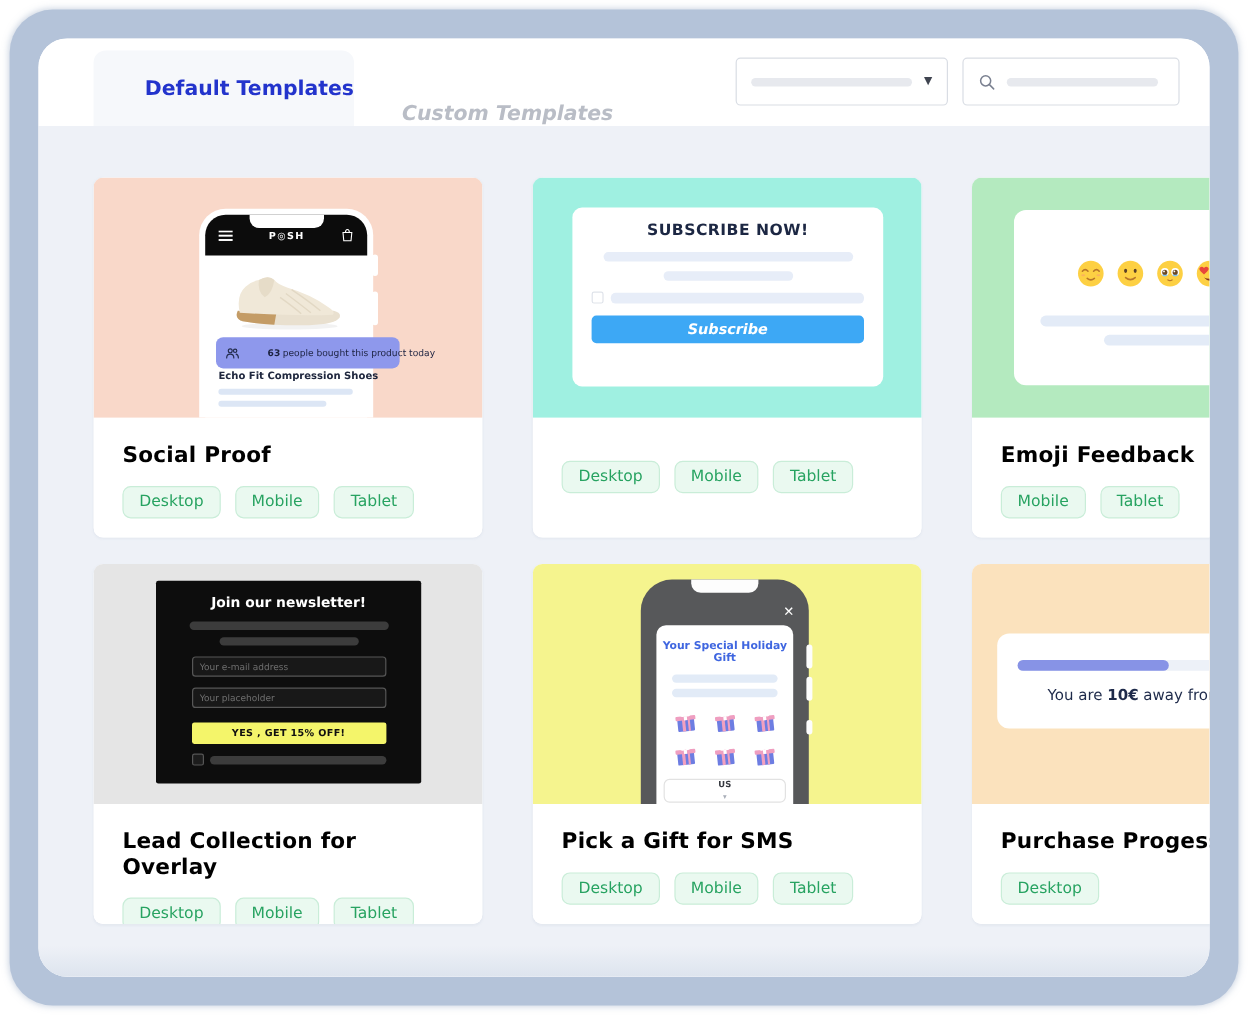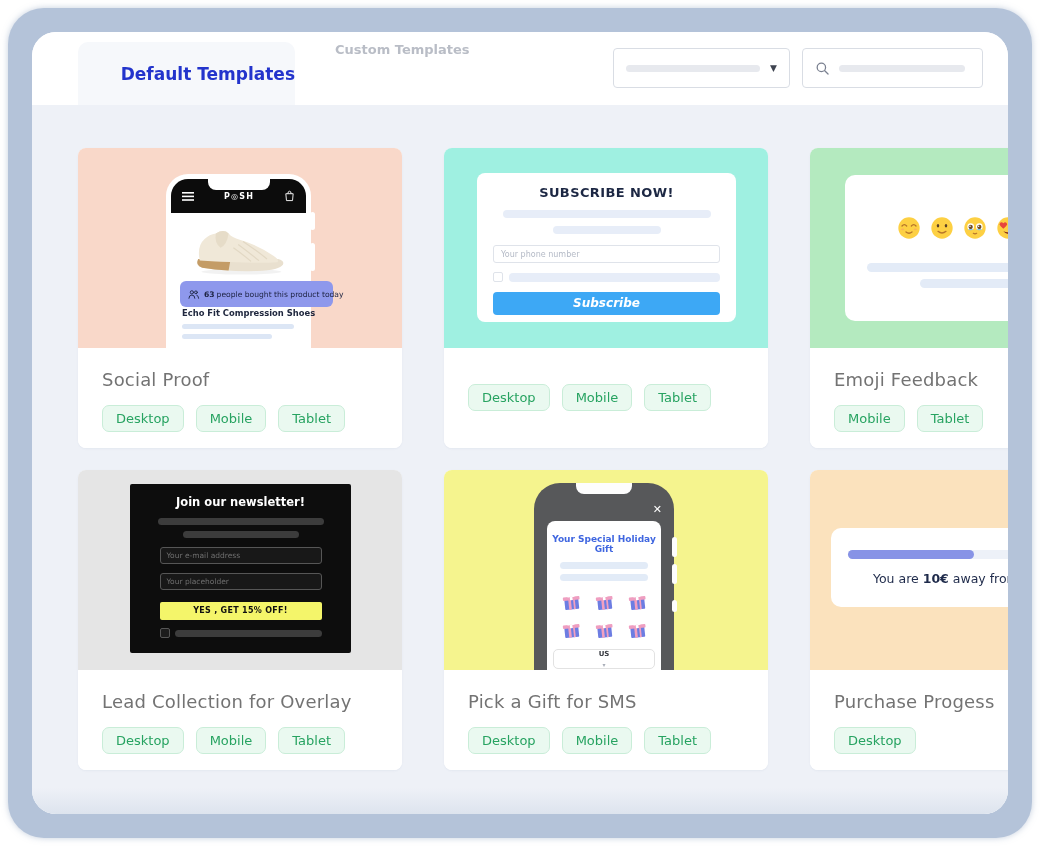--- a/index.html
+++ b/index.html
@@ -9,43 +9,43 @@
   .page { position:absolute; left:24px; top:24px; width:976px; height:782px;
           background:#ffffff; border-radius:24px; overflow:hidden; }
 
   
   .header { position:relative; height:73px; background:#fff; }
   .tab-active { position:absolute; left:46px; top:10px; width:217px; height:63px;
                 background:#f6f8fb; border-radius:10px 10px 0 0;
                 display:flex; align-items:center; justify-content:flex-end;
                 color:#2334cc; font-weight:bold; font-size:17px; cursor:pointer; }
   .tab-inactive { position:absolute; left:283px; top:10px; height:63px;
-                  display:flex; align-items:flex-start; padding:0 20px;
-                  color:#b9bdc6; font-weight:bold; font-size:13px; cursor:pointer; }
+                  display:flex; align-items:flex-end; padding:0 20px;
+                  color:#b9bdc6; font-weight:bold; font-size:17px; cursor:pointer;font-style:italic; }
   .dropdown { position:absolute; left:581px; top:16px; width:177px; height:40px;
               background:#fff; border:1px solid #d9dde4; border-radius:4px;
               display:flex; align-items:center; padding:0 12px; cursor:pointer; }
   .dropdown .pill { width:136px; height:7px; border-radius:4px; background:#e7e9ee; }
   .dropdown .caret { margin-left:10px; font-size:9px; color:#3f4450; }
   .searchbox { position:absolute; left:770px; top:16px; width:181px; height:40px;
                background:#fff; border:1px solid #d9dde4; border-radius:4px;
                display:flex; align-items:center; padding:0 12px; cursor:text; }
   .searchbox .pill { width:126px; height:7px; border-radius:4px; background:#e7e9ee; margin-left:9px; }
 
   
   .content { position:relative; height:709px; background:#eef1f7; overflow:hidden; }
   .content:after { content:""; position:absolute; left:0; right:0; bottom:0; height:26px;
                    background:linear-gradient(to bottom, rgba(238,241,247,0), #dde4ee); }
   .cards { position:absolute; left:46px; top:43px; display:flex; flex-direction:column; gap:22px; }
   .row { display:flex; gap:42px; }
   .card { width:324px; height:300px; background:#fff; border-radius:8px; overflow:hidden;
           flex:none; cursor:pointer; box-shadow:0 1px 2px rgba(120,135,160,.08); }
   .preview { position:relative; height:200px; overflow:hidden; }
   .cardfoot { height:100px; background:#fff; padding:21px 24px 0; }
-  .cardfoot h3 { font-size:18px; font-weight:400; color:#737373; letter-spacing:.2px; }
+  .cardfoot h3 { font-size:18px; font-weight:700; color:#000000; letter-spacing:.2px; }
   .tags { display:flex; gap:12px; margin-top:15px; }
   .tag { display:inline-flex; align-items:center; padding:5px 13px; font-size:13px;
          color:#27a361; background:#eaf9f0; border:1px solid #c9edd8; border-radius:7px; }
 
   .sk { position:absolute; background:#dce6f5; border-radius:3px; }
 
   
   .p-social { background:#f9d8c9; }
   .sp-phone { position:absolute; left:88px; top:26px; width:145px; height:180px;
               background:#fff; border-radius:22px 22px 0 0; padding:5px 5px 0; }
@@ -55,21 +55,21 @@
               width:62px; height:11px; background:#fff; border-radius:0 0 8px 8px; }
   .sp-logo { color:#fff; font-size:8px; font-weight:bold; letter-spacing:1.2px; }
   .sp-body { height:140px; background:#fff; text-align:center; }
   .shoe { width:104px; margin-top:14px; }
   .sp-sidebtn { position:absolute; width:5px; background:#fff; border-radius:3px; }
   .sb1 { left:232px; top:64px; height:18px; } .sb2 { left:232px; top:95px; height:28px; }
   .sp-badge { position:absolute; left:102px; top:133px; height:26px; width:153px;
               background:#8e98ec; border-radius:6px; display:flex; align-items:center;
               padding:0 7px; color:#1c2240; font-size:7.6px; white-space:nowrap; }
   .sp-badge svg { width:13px; height:13px; margin-right:4px; flex:none; }
-  .sp-badge b { margin-right:2px; }
+  .sp-badge b { margin-right:2px;margin-left:19px; }
   .sp-name { position:absolute; left:104px; top:160px; font-size:8.4px; font-weight:bold; color:#20283f; }
   .sp-sk1 { left:104px; top:176px; width:112px; height:5px; }
   .sp-sk2 { left:104px; top:186px; width:90px; height:5px; }
 
   
   .p-sms { background:#9ff0e1; }
   .sms-modal { position:absolute; left:33px; top:25px; width:259px; height:149px;
                background:#fff; border-radius:8px; padding:12px 16px 0; text-align:center; }
   .sms-h { font-size:13px; font-weight:bold; color:#1c2743; letter-spacing:.4px; }
   .sms-sk { height:8px; border-radius:4px; background:#e7edf8; margin:0 auto; }
@@ -221,21 +221,20 @@
               </div>
             </div>
           </article>
 
           <article class="card">
             <div class="preview p-sms">
               <div class="sms-modal">
                 <div class="sms-h">SUBSCRIBE NOW!</div>
                 <div class="sms-sk sms-sk1"></div>
                 <div class="sms-sk sms-sk2"></div>
-                <div class="sms-input">Your phone number</div>
                 <div class="sms-chkrow">
                   <div class="sms-chk"></div>
                   <div class="sms-chkline"></div>
                 </div>
                 <div class="sms-btn">Subscribe</div>
               </div>
             </div>
             <div class="cardfoot">
               <div class="tags">
                 <span class="tag">Desktop</span>

